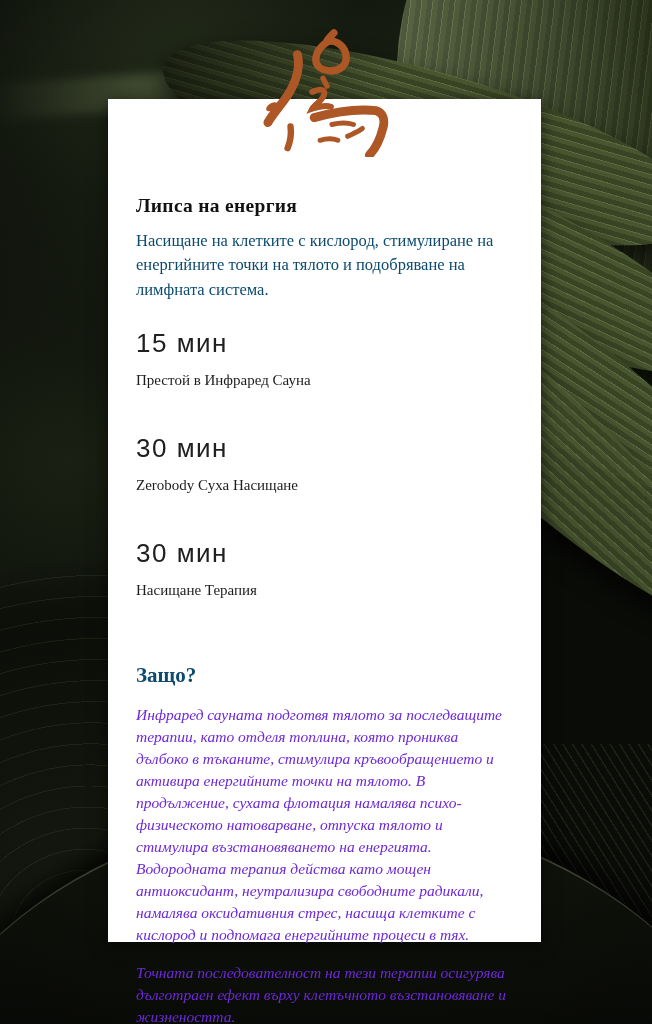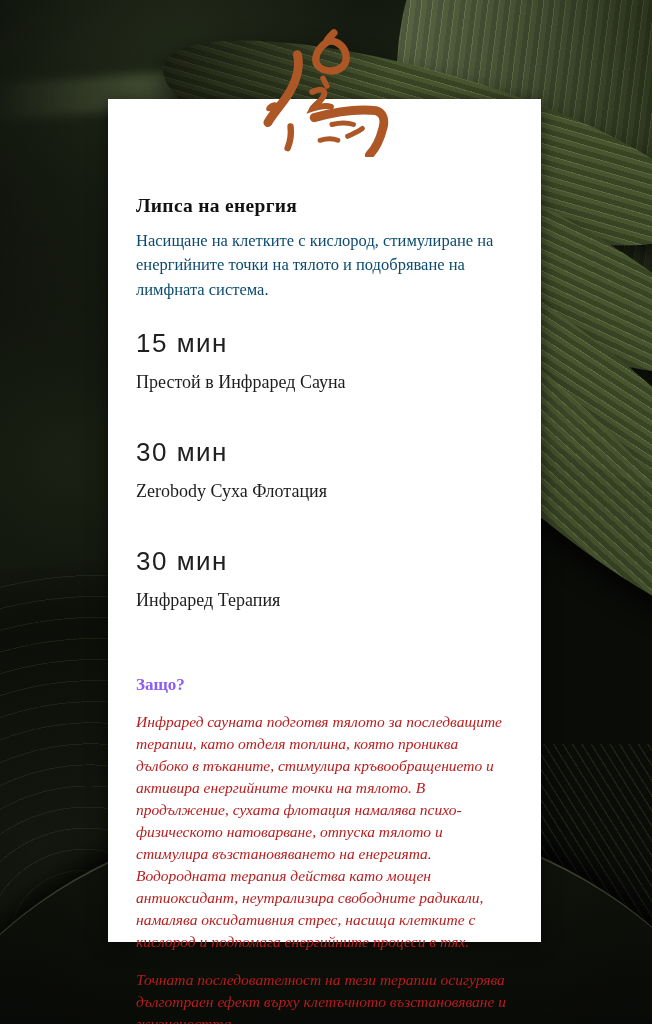--- a/index.html
+++ b/index.html
@@ -47,24 +47,24 @@
   .card{position:absolute;left:108px;top:99px;width:433px;height:843px;background:#ffffff;
     box-shadow:0 3px 16px rgba(0,0,0,0.55);}
   .logo{position:absolute;top:-70px;left:50%;transform:translateX(-50%);width:128px;height:128px;}
   .content{box-sizing:border-box;padding:96px 28px 0;color:#1c1c1c;}
   .title{font-size:19.5px;font-weight:bold;letter-spacing:.3px;color:#121212;}
   .subtitle{margin:12px auto 0;max-width:378px;font-size:16.5px;line-height:1.47;color:#0c4a6e;}
   .steps{margin-top:26px;}
   .step{margin-top:44px;}
   .step:first-child{margin-top:16px;}
   .duration{font-family:"Liberation Sans",sans-serif;font-size:26px;letter-spacing:1.5px;color:#202020;}
-  .step-name{margin-top:13px;font-size:18px;color:#1d1d1d;}
+  .step-name{margin-top:13px;font-size:15px;color:#1d1d1d;}
   .why{margin-top:64px;}
-  .why-h{font-size:17px;font-weight:bold;color:#8b5cf6;}
-  .why p{margin:16px auto 0;max-width:398px;font-style:italic;font-size:15.5px;line-height:1.42;color:#b91c1c;}
+  .why-h{font-size:21px;font-weight:bold;color:#0c4a6e;}
+  .why p{margin:16px auto 0;max-width:398px;font-style:italic;font-size:15.5px;line-height:1.42;color:#6d28d9;}
 </style>
 </head>
 <body>
 
 <div class="stage">
 
   <div class="bg-base"></div>
   <div class="streak"></div>
   <div class="arch"></div>
   <div class="blade b1"></div>
@@ -99,25 +99,25 @@
       <div class="title">Липса на енергия</div>
       <div class="subtitle">Насищане на клетките с кислород, стимулиране на енергийните точки на тялото и подобряване на лимфната система.</div>
 
       <div class="steps">
         <div class="step">
           <div class="duration">15 мин</div>
           <div class="step-name">Престой в Инфраред Сауна</div>
         </div>
         <div class="step">
           <div class="duration">30 мин</div>
-          <div class="step-name">Zerobody Суха Флотация</div>
+          <div class="step-name">Zerobody Суха Насищане</div>
         </div>
         <div class="step">
           <div class="duration">30 мин</div>
-          <div class="step-name">Инфраред Терапия</div>
+          <div class="step-name">Насищане Терапия</div>
         </div>
       </div>
 
       <div class="why">
         <div class="why-h">Защо?</div>
         <p>Инфраред сауната подготвя тялото за последващите терапии, като отделя топлина, която прониква дълбоко в тъканите, стимулира кръвообращението и активира енергийните точки на тялото. В продължение, сухата флотация намалява психо-физическото натоварване, отпуска тялото и стимулира възстановяването на енергията. Водородната терапия действа като мощен антиоксидант, неутрализира свободните радикали, намалява оксидативния стрес, насища клетките с кислород и подпомага енергийните процеси в тях.</p>
         <p>Точната последователност на тези терапии осигурява дълготраен ефект върху клетъчното възстановяване и жизнеността.</p>
       </div>
     </div>
   </div>

